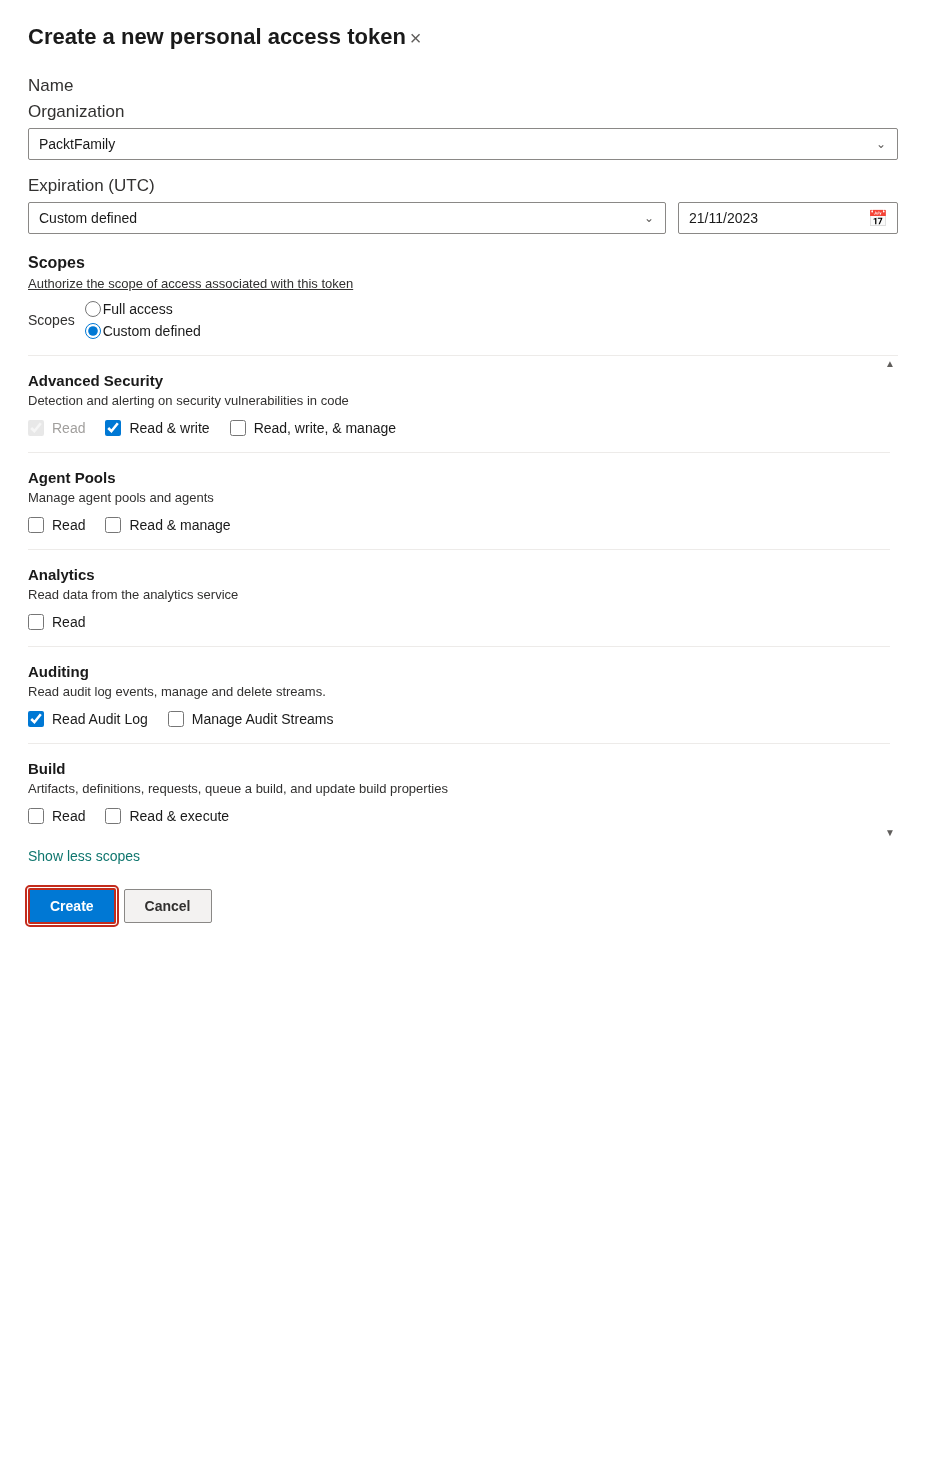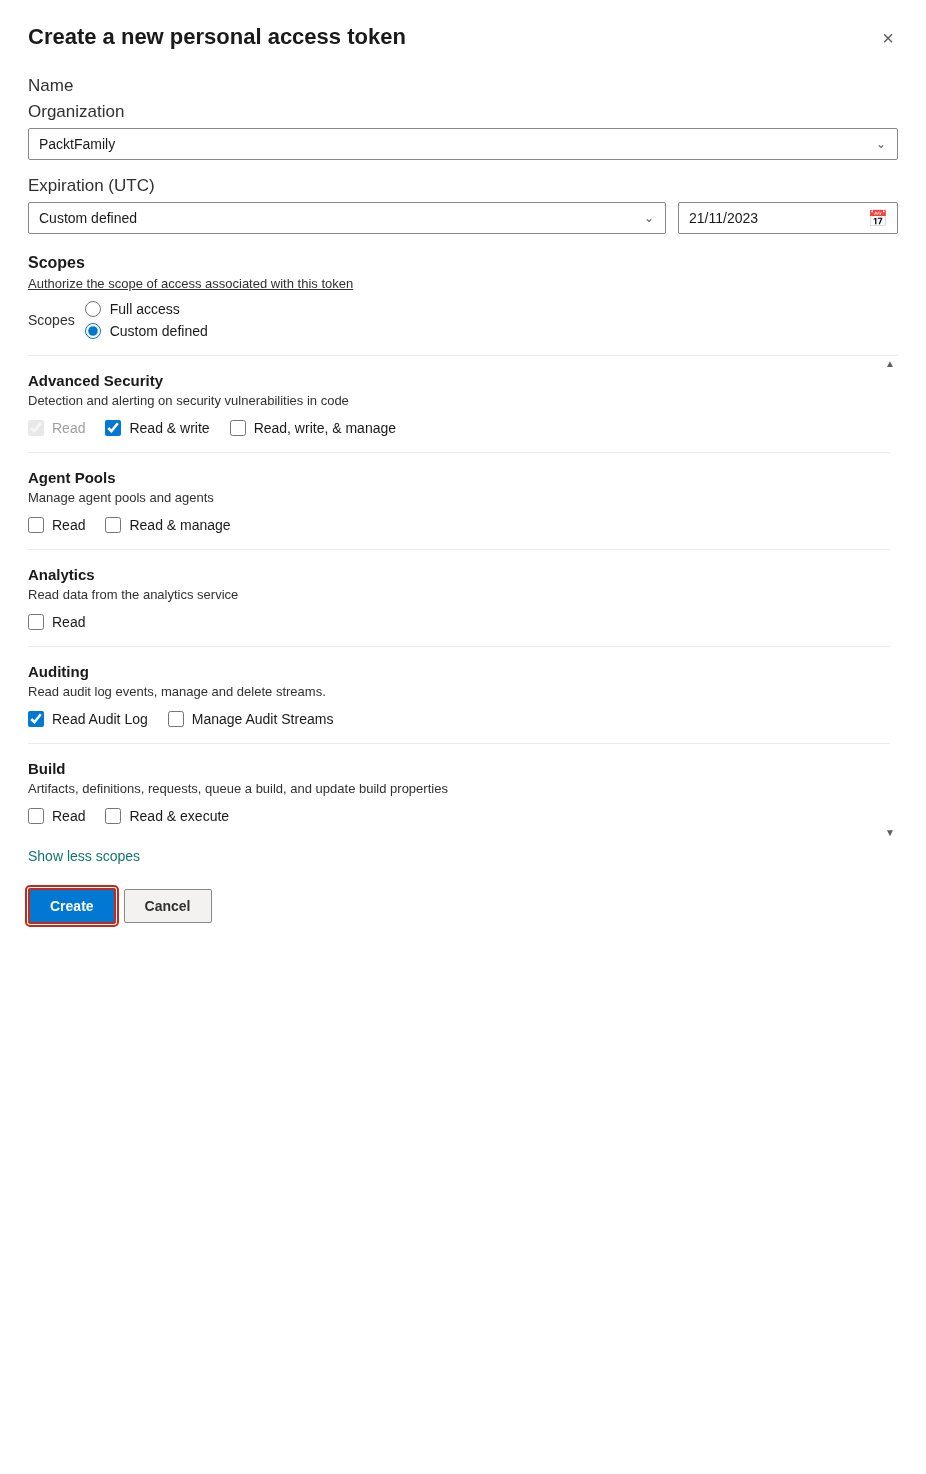--- a/index.html
+++ b/index.html
@@ -13,21 +13,20 @@
     }
     .dialog {
       background: #fff;
       padding: 24px 28px 24px 28px;
       width: 926px;
       min-height: 1474px;
       position: relative;
     }
     .dialog-header {
       display: flex;
-      justify-content: space-between;
       align-items: flex-start;
       margin-bottom: 24px;
     }
     .dialog-title {
       font-size: 22px;
       font-weight: 600;
       color: #1a1a1a;
     }
     .close-btn {
       background: none;
@@ -122,21 +121,21 @@
     }
     .scopes-desc {
       font-size: 13px;
       color: #323130;
       margin-bottom: 10px;
       text-decoration: underline;
     }
     .radio-row {
       display: flex;
       align-items: center;
-      gap: 9px;
+      gap: 2px;
       font-size: 14px;
     }
     .radio-row input[type="radio"] {
       width: 16px;
       height: 16px;
       cursor: pointer;
       accent-color: #0078d4;
     }
     .scrollable-area {
       position: relative;

